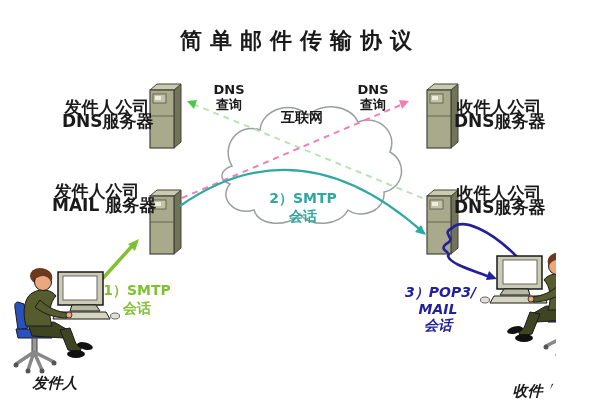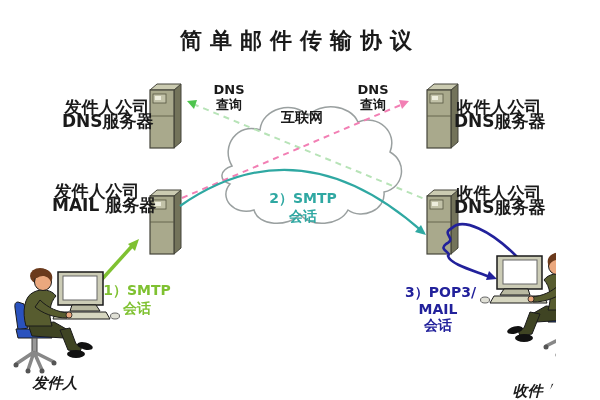--- a/index.html
+++ b/index.html
@@ -127,21 +127,21 @@
   <div class="lbl session c-smtp2" style="left:258px;top:171px;width:90px;">
     <div>2）SMTP</div>
     <div>会话</div>
   </div>
 
   <div class="lbl session c-smtp1" style="left:102px;top:263px;width:70px;">
     <div>1）SMTP</div>
     <div>会话</div>
   </div>
 
-  <div class="lbl session c-pop3" style="left:405px;top:266px;width:66px;line-height:16.5px;">
+  <div class="lbl session c-pop3" style="left:405px;top:266px;width:66px;line-height:16.5px;font-style:italic;">
     <div>3）POP3/</div>
     <div>MAIL</div>
     <div>会话</div>
   </div>
 
   <div class="lbl person-name" style="left:28px;top:374px;width:54px;">发件人</div>
 
   <div class="lbl person-name" style="left:503px;top:382px;width:64px;">收件人</div>
 
 </div>

